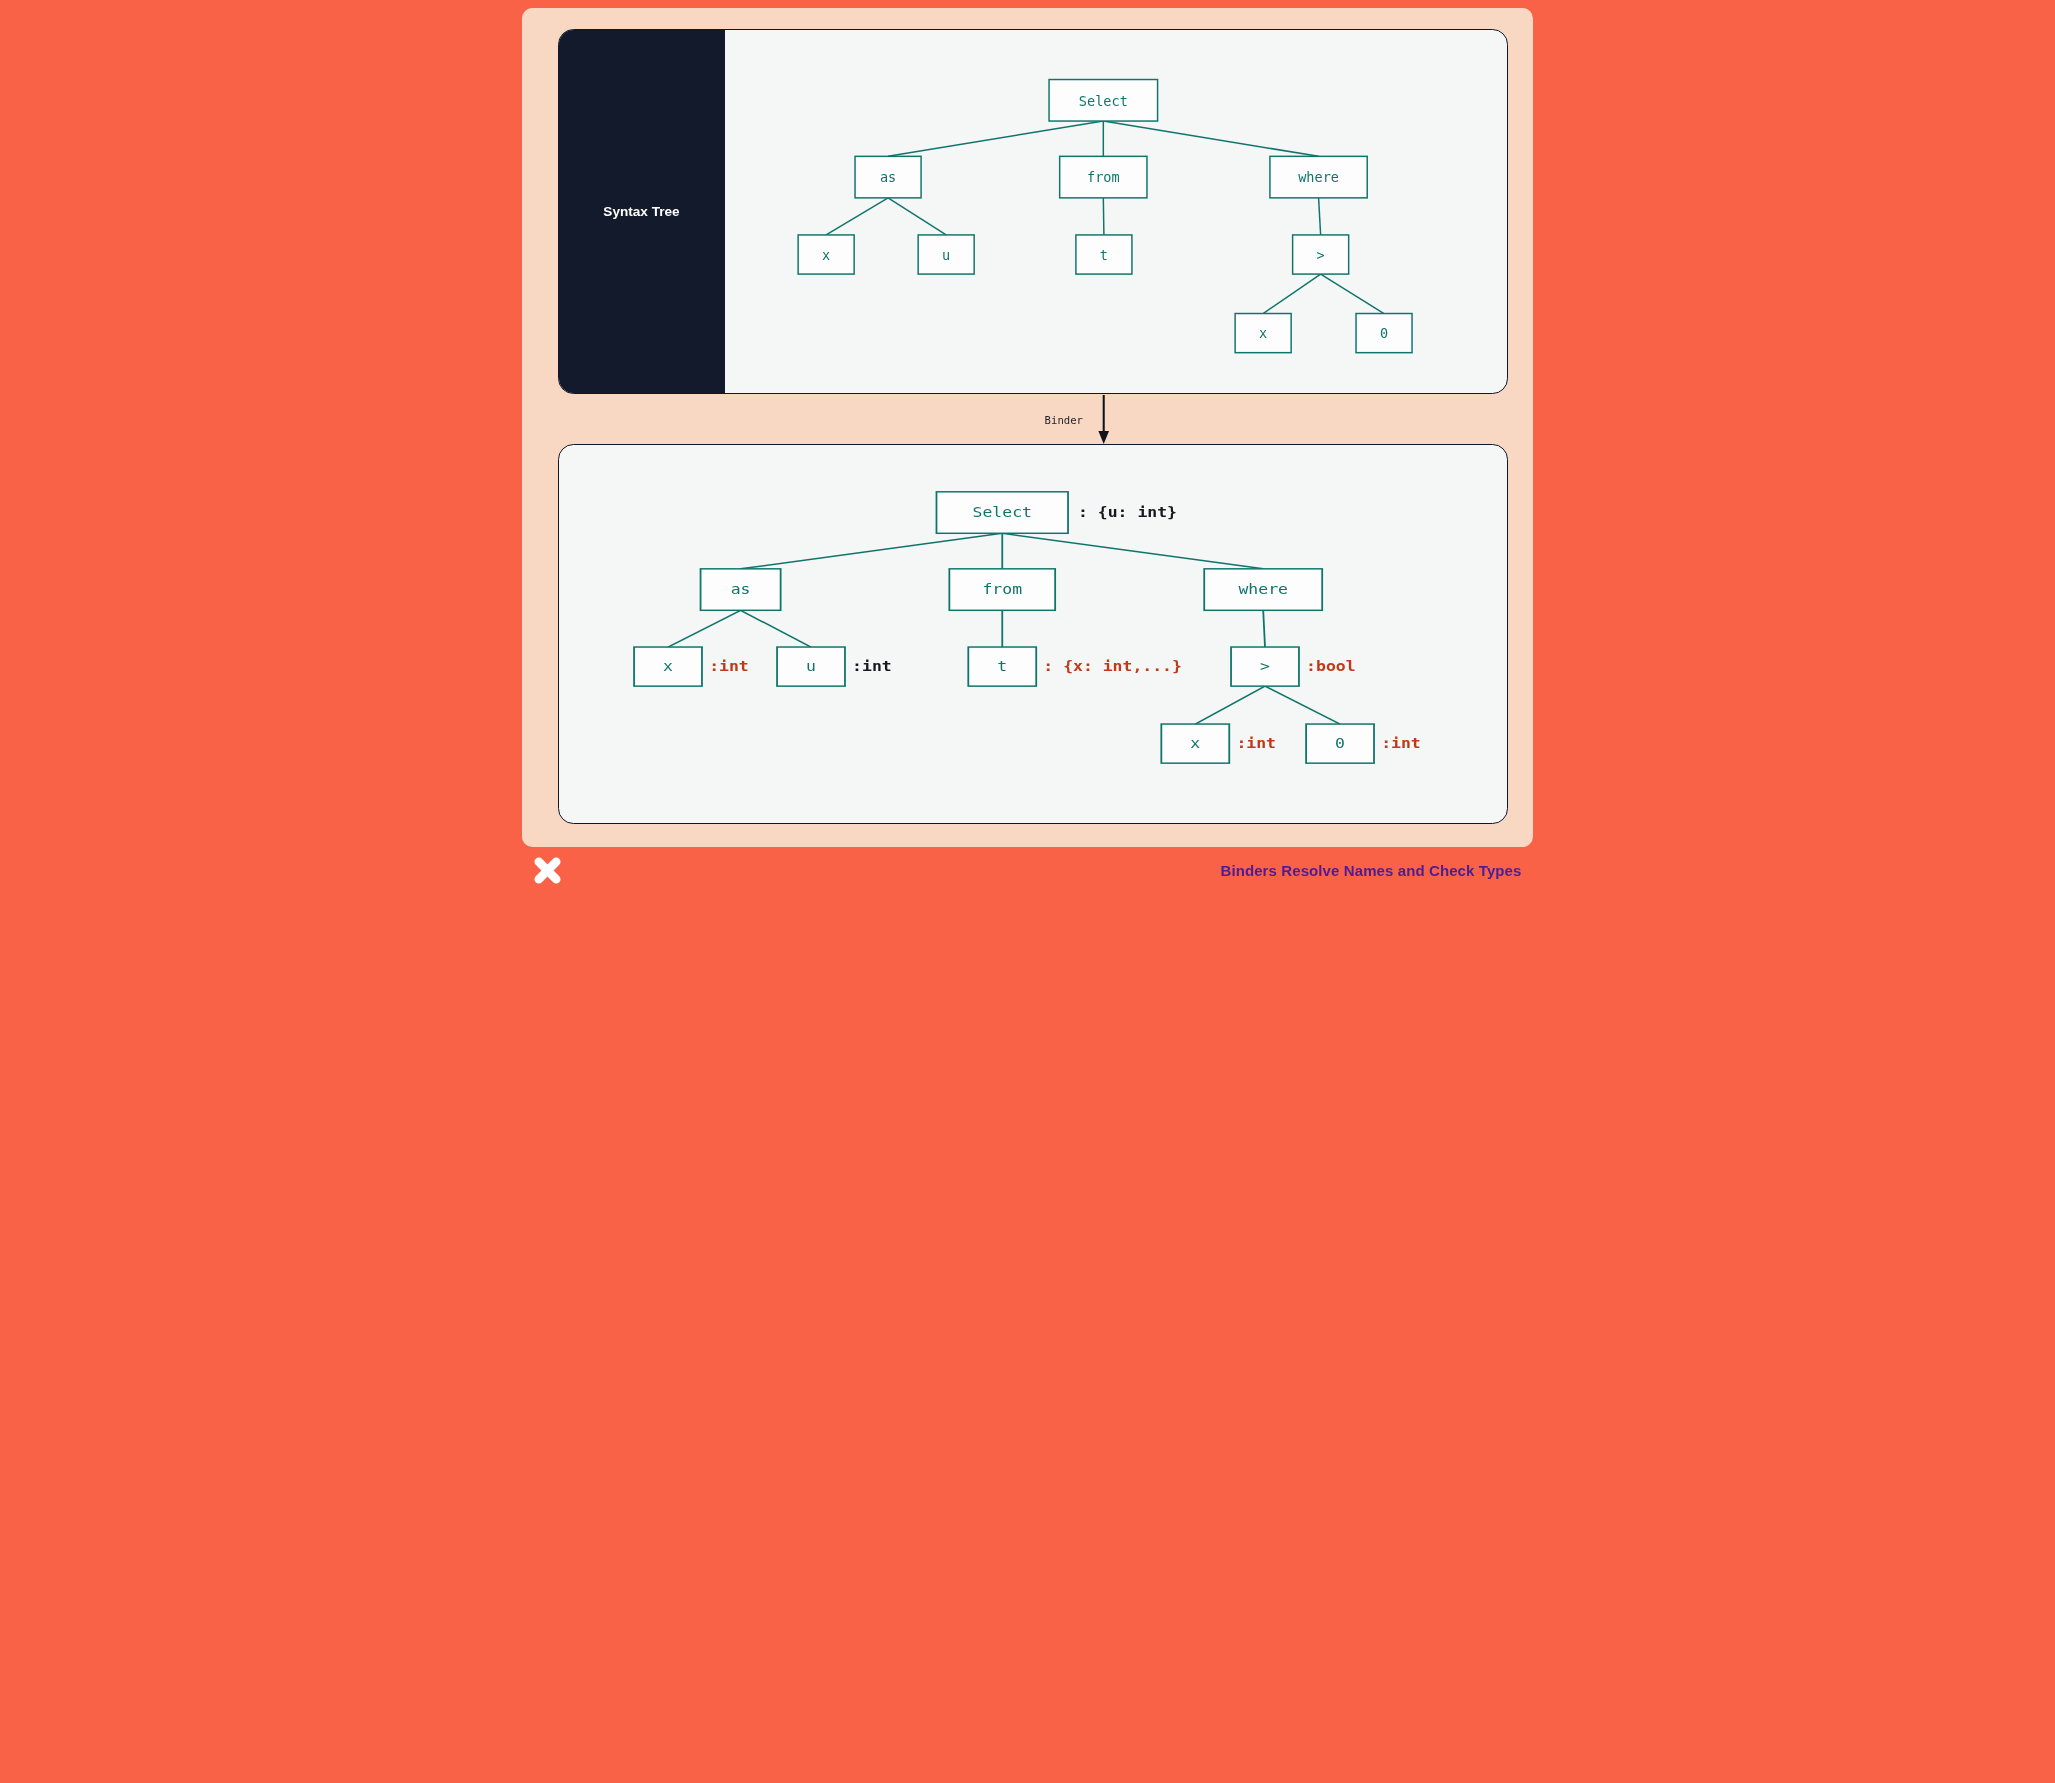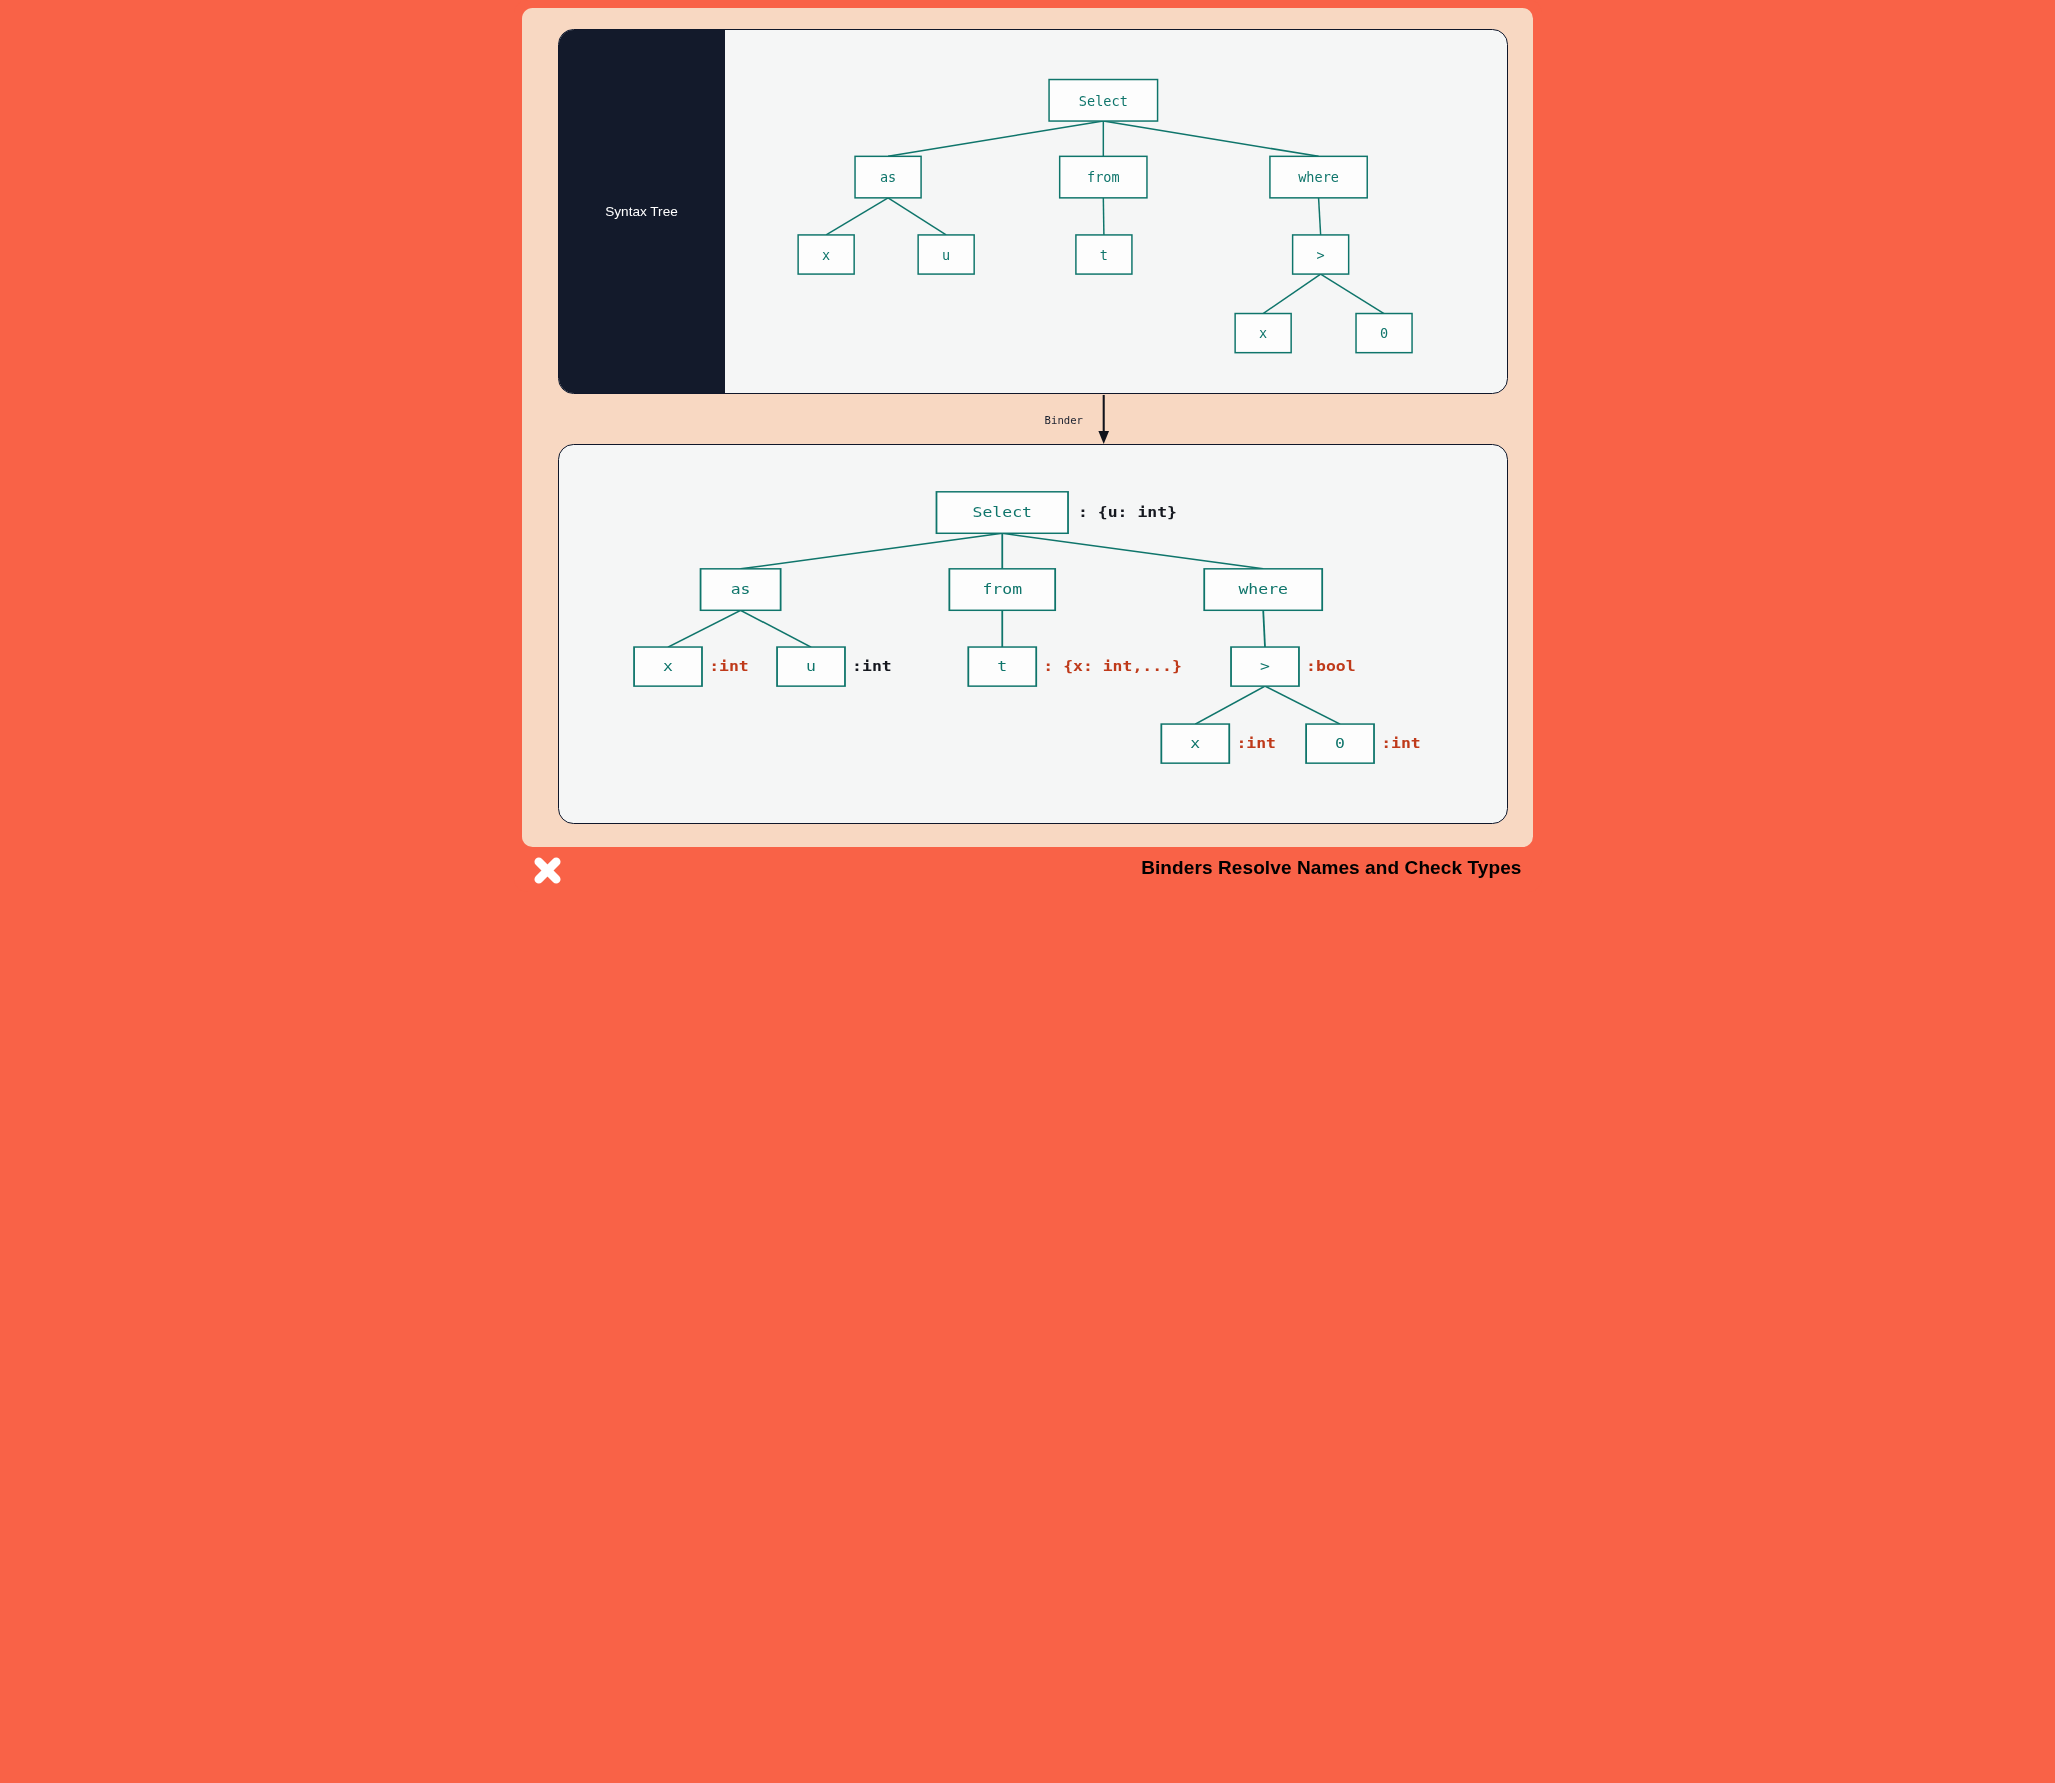--- a/index.html
+++ b/index.html
@@ -25,21 +25,21 @@
   .panel{
     position:absolute;background:var(--panel-bg);
     border:1.5px solid #10172a;border-radius:15.4px;
     display:flex;overflow:hidden;
   }
   .panel-top{left:44px;top:29px;width:950px;height:365px;}
   .panel-bottom{left:44px;top:444px;width:950px;height:380px;}
   .sidebar{
     flex:0 0 166px;background:var(--navy);color:#fff;
     display:flex;flex-direction:column;align-items:center;justify-content:center;
-    font-weight:400;font-size:13.6px;line-height:1.6;text-align:center;
+    font-weight:700;font-size:13.6px;line-height:1.6;text-align:center;
   }
   .content{flex:1;position:relative;}
   svg.tree{position:absolute;left:0;top:0;width:100%;height:100%;}
   .edge{stroke:var(--teal);stroke-width:2.5;fill:none;}
   .node-box{fill:#fdfdfd;stroke:var(--teal);stroke-width:2.5;}
   .node-text{
     fill:var(--teal);font-family:"DejaVu Sans Mono",monospace;
     font-size:23px;text-anchor:middle;dominant-baseline:central;
   }
   .annot{
@@ -49,22 +49,22 @@
   .annot.red{fill:var(--annotation-red);}
   .annot.black{fill:var(--ink);}
   .binder-svg{position:absolute;left:0;top:393px;width:1028px;height:53px;}
   .binder-label{
     font-family:"DejaVu Sans Mono",monospace;font-size:18px;
     fill:#1c2230;text-anchor:end;dominant-baseline:central;
   }
   .arrow{stroke:#10131c;stroke-width:3.5;}
   .arrow-head{fill:#10131c;}
   .footer-title{
-    position:absolute;right:20px;bottom:13px;color:#000000;
-    font-weight:700;font-size:19px;letter-spacing:0.1px;
+    position:absolute;right:20px;bottom:13px;color:#4c1d95;
+    font-weight:700;font-size:15px;letter-spacing:0.1px;
   }
   .logo{position:absolute;left:15.4px;bottom:3.5px;width:37px;height:37px;}
 </style>
 </head>
 <body>
 
 <div class="page">
   <div class="peach"></div>
 
   <div class="panel panel-top">

